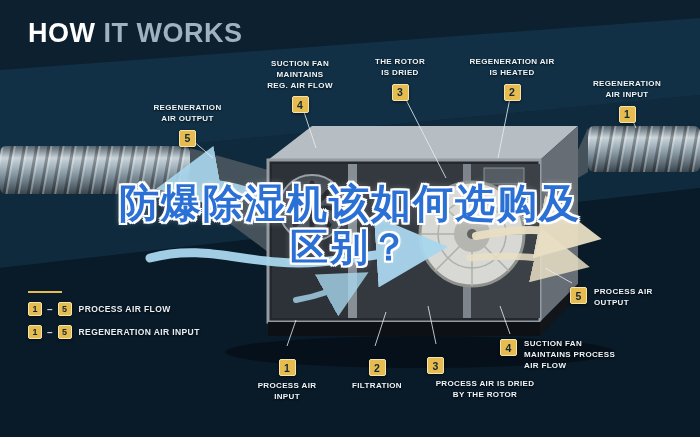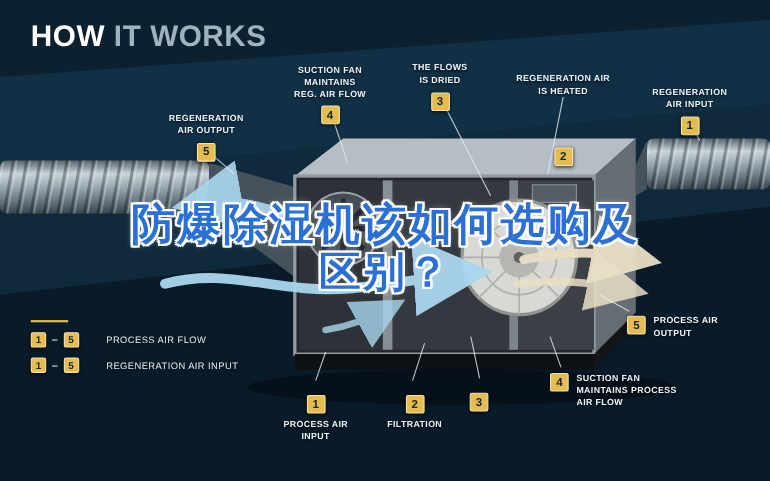--- a/index.html
+++ b/index.html
@@ -25,21 +25,21 @@
   .co-above .chip{margin-bottom:5px;}
   .co-row{flex-direction:row;align-items:flex-start;text-align:left;}
   .co-row .chip{margin:0 7px 0 0;}
   .chip-offset{align-self:flex-start;margin-left:22px;}
   .legend{position:absolute;left:28px;top:286px;}
   .legend-heading{font-size:12px;font-weight:bold;color:#ffffff;letter-spacing:1.1px;}
   .legend-accent{width:34px;height:2px;background:#e7bc4e;margin:5px 0 9px 0;}
   .legend-row{display:flex;align-items:center;gap:5px;margin-bottom:9px;}
   .legend-row .chip{width:14px;height:14px;font-size:9px;margin:0;}
   .legend-dash{color:#cfd9e0;font-size:10px;font-weight:bold;}
-  .legend-label{font-size:8.5px;font-weight:normal;color:#e9eff3;letter-spacing:.4px;margin-left:20px;text-shadow:0 1px 2px rgba(0,0,0,.7);}
+  .legend-label{font-size:8.5px;font-weight:bold;color:#e9eff3;letter-spacing:.4px;margin-left:2px;text-shadow:0 1px 2px rgba(0,0,0,.7);}
   .headline{
     position:absolute;left:0;right:0;text-align:center;font-weight:bold;color:#2b70d5;
     letter-spacing:2px;
     text-shadow:-2px -2px 0 #fff,-2px 0 0 #fff,-2px 2px 0 #fff,0 -2px 0 #fff,
                  0 2px 0 #fff,2px -2px 0 #fff,2px 0 0 #fff,2px 2px 0 #fff,0 0 7px rgba(255,255,255,.55);
   }
   .headline-line1{top:176px;font-size:40px;}
   .headline-line2{top:222px;font-size:38px;}
 </style>
 </head>
@@ -158,25 +158,25 @@
 AIR OUTPUT</div>
     <div class="chip">5</div>
   </div>
   <div class="co co-below" style="left:240px;top:46px;width:120px;">
     <div class="co-label">SUCTION FAN
 MAINTAINS
 REG. AIR FLOW</div>
     <div class="chip">4</div>
   </div>
   <div class="co co-below" style="left:350px;top:44px;width:100px;">
-    <div class="co-label">THE FLOWS
+    <div class="co-label">THE ROTOR
 IS DRIED</div>
     <div class="chip">3</div>
   </div>
-  <div class="co co-below" style="left:452px;top:54px;width:120px;gap:40px;">
+  <div class="co co-below" style="left:452px;top:44px;width:120px;">
     <div class="co-label">REGENERATION AIR
 IS HEATED</div>
     <div class="chip">2</div>
   </div>
   <div class="co co-below" style="left:572px;top:66px;width:110px;">
     <div class="co-label">REGENERATION
 AIR INPUT</div>
     <div class="chip">1</div>
   </div>
 
@@ -187,20 +187,22 @@
   </div>
   <div class="co co-row" style="left:500px;top:326px;width:150px;">
     <div class="chip">4</div>
     <div class="co-label">SUCTION FAN
 MAINTAINS PROCESS
 AIR FLOW</div>
   </div>
 
   <div class="co co-above" style="left:405px;top:344px;width:160px;">
     <div class="chip chip-offset">3</div>
+    <div class="co-label">PROCESS AIR IS DRIED
+BY THE ROTOR</div>
   </div>
   <div class="co co-above" style="left:332px;top:346px;width:90px;">
     <div class="chip">2</div>
     <div class="co-label">FILTRATION</div>
   </div>
   <div class="co co-above" style="left:232px;top:346px;width:110px;">
     <div class="chip">1</div>
     <div class="co-label">PROCESS AIR
 INPUT</div>
   </div>

